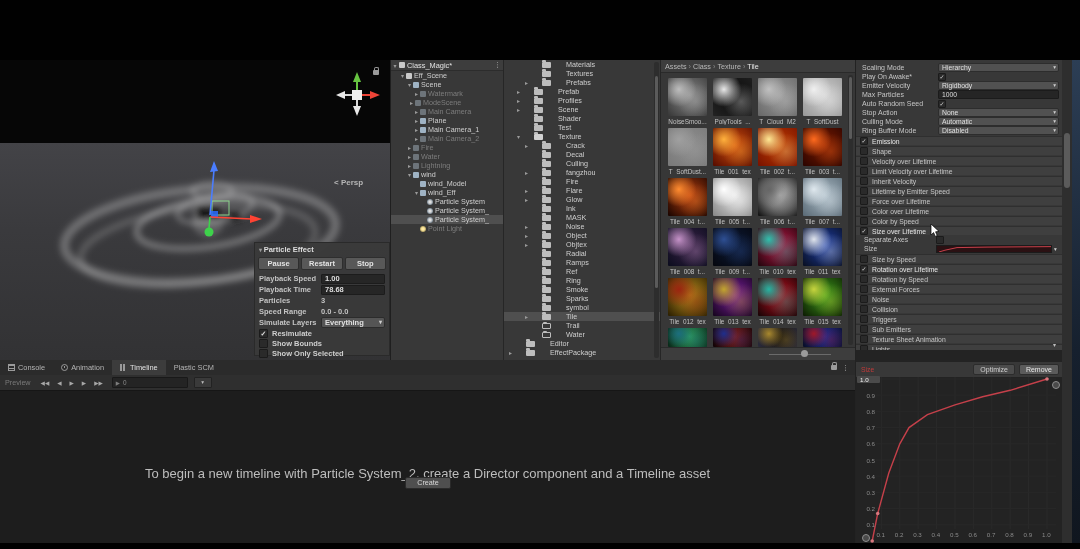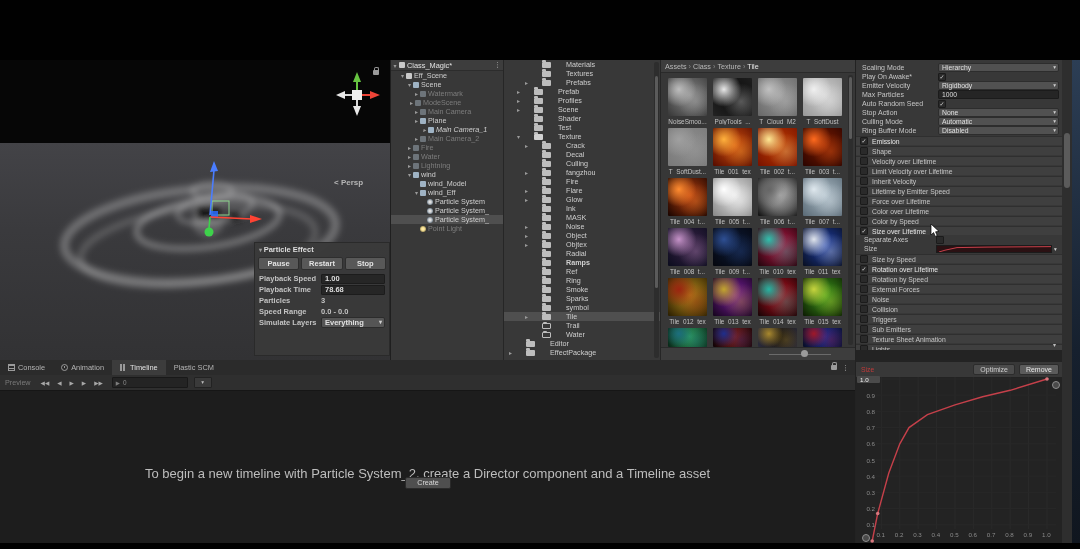--- a/index.html
+++ b/index.html
@@ -190,20 +190,34 @@
           </div>
           <div class="pe-row">
             <span class="lbl">Speed Range</span>
             <span class="pe-text">0.0 - 0.0</span>
           </div>
           <div class="pe-row">
             <span class="lbl">Simulate Layers</span>
             <span class="pe-drop">Everything</span>
           </div>
         </div>
+      <div id="pe-checks">
+          <div class="pe-row" style="height: 10px;">
+            <span class="cbx">✓</span>
+            <span>Resimulate</span>
+          </div>
+          <div class="pe-row" style="height: 10px;">
+            <span class="cbx"></span>
+            <span>Show Bounds</span>
+          </div>
+          <div class="pe-row" style="height: 10px;">
+            <span class="cbx"></span>
+            <span>Show Only Selected</span>
+          </div>
+        </div>
     </div>
   </div>
 
   <div class="abs" id="hierarchy">
     <div class="h-root">
       <span class="arrow" style="width:8px;font-size:6px;color:#9a9a9a;text-align:center">▾</span>
       <span class="gicon scene"></span>
       <span class="lbl">Class_Magic*</span>
       <span class="menu">⋮</span>
     </div>
@@ -231,21 +245,21 @@
         <div class="h-row dim" style="padding-left: 22px;">
           <span class="arrow">▸</span>
           <span class="gicon  dimic"></span>
           <span class="lbl">Main Camera</span>
         </div>
         <div class="h-row" style="padding-left: 22px;">
           <span class="arrow">▸</span>
           <span class="gicon "></span>
           <span class="lbl">Plane</span>
         </div>
-        <div class="h-row" style="padding-left: 30px; font-style: italic;">
+        <div class="h-row" style="padding-left: 22px;">
           <span class="arrow">▸</span>
           <span class="gicon "></span>
           <span class="lbl">Main Camera_1</span>
         </div>
         <div class="h-row dim" style="padding-left: 22px;">
           <span class="arrow">▸</span>
           <span class="gicon  dimic"></span>
           <span class="lbl">Main Camera_2</span>
         </div>
         <div class="h-row dim" style="padding-left: 15px;">
@@ -406,21 +420,21 @@
         <div class="p-row" style="padding-left: 19px;">
           <span class="arrow" style="width: 7px; color: rgb(154, 154, 154); font-size: 6px; flex: 0 0 auto; text-align: center;">▸</span>
           <span class="fold"></span>
           <span>Objtex</span>
         </div>
         <div class="p-row" style="padding-left: 19px;">
           <span class="arrow" style="width: 7px; color: rgb(154, 154, 154); font-size: 6px; flex: 0 0 auto; text-align: center;"></span>
           <span class="fold"></span>
           <span>Radial</span>
         </div>
-        <div class="p-row" style="padding-left: 19px; font-weight: bold;">
+        <div class="p-row" style="padding-left: 19px;">
           <span class="arrow" style="width: 7px; color: rgb(154, 154, 154); font-size: 6px; flex: 0 0 auto; text-align: center;"></span>
           <span class="fold"></span>
           <span>Ramps</span>
         </div>
         <div class="p-row" style="padding-left: 19px;">
           <span class="arrow" style="width: 7px; color: rgb(154, 154, 154); font-size: 6px; flex: 0 0 auto; text-align: center;"></span>
           <span class="fold"></span>
           <span>Ref</span>
         </div>
         <div class="p-row" style="padding-left: 19px;">

